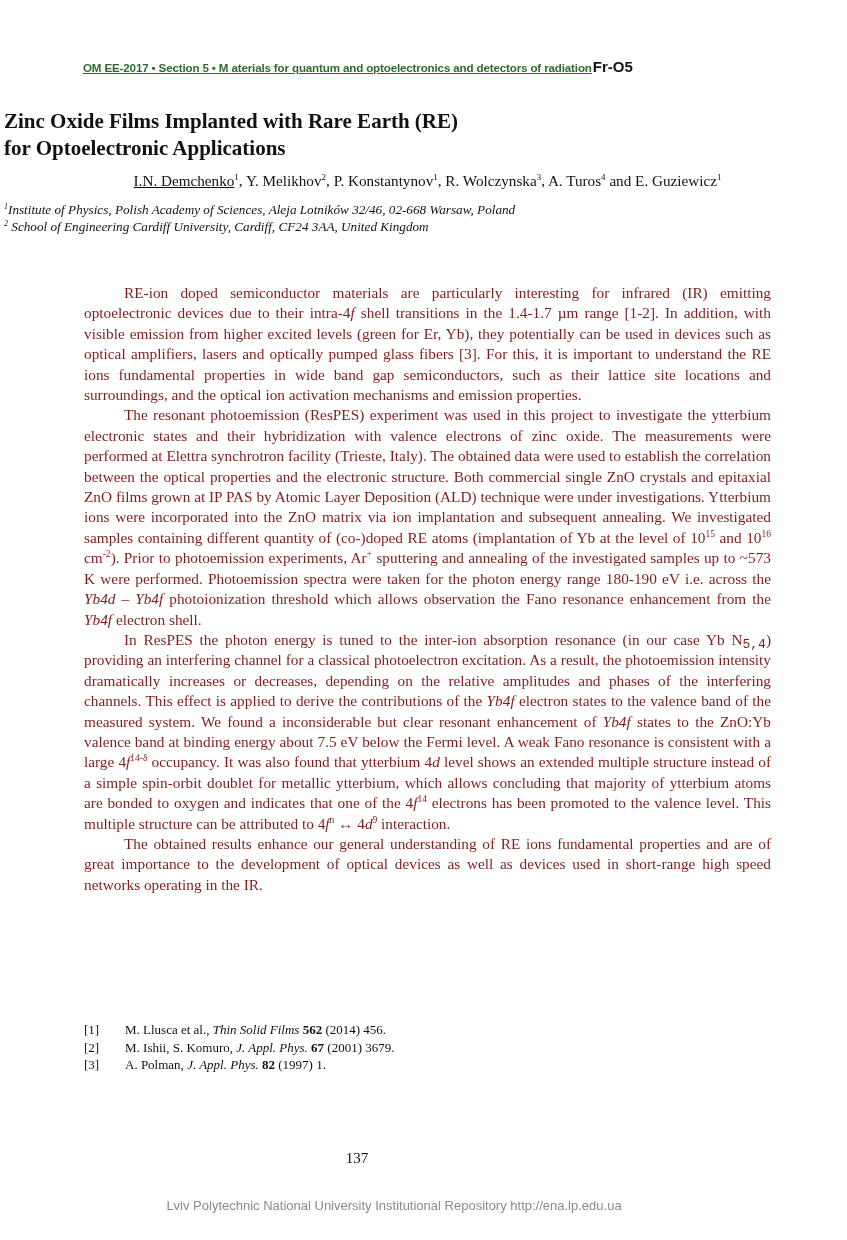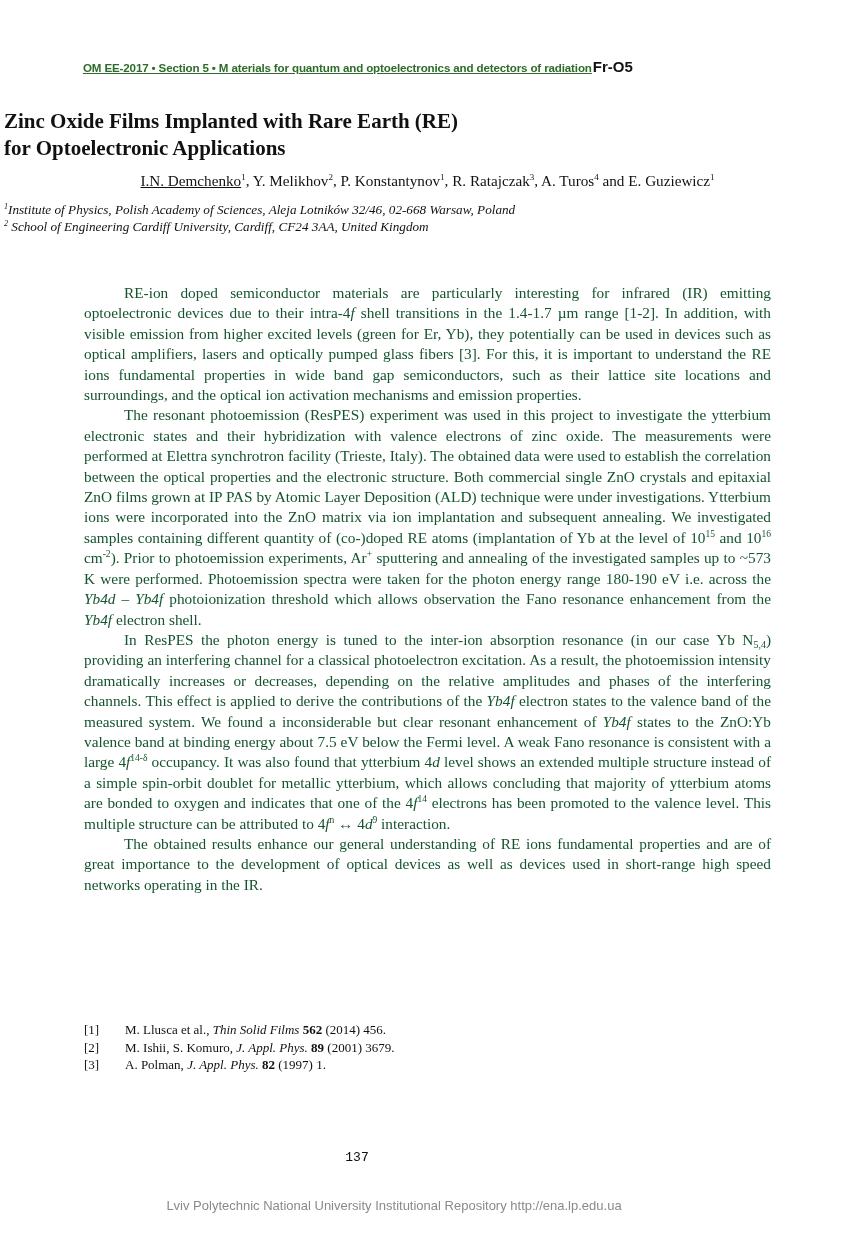--- a/index.html
+++ b/index.html
@@ -37,44 +37,44 @@
   .affils {
     position: absolute; left: 0; top: 201px; width: 847px; 
     font-family: "Liberation Serif", serif; font-style: italic;
     font-size: 13.2px; line-height: 17px; color: #111;
   }
   .affils sup { font-size: 8px; vertical-align: 5px; line-height: 0; }
 
   .body-text {
     position: absolute; left: 80px; top: 283px; width: 687px;
     font-family: "Liberation Serif", serif; font-size: 15.3px;
-    line-height: 20.4px; color: #14532d; text-align: justify;
+    line-height: 20.4px; color: #7f1d1d; text-align: justify;
   }
   .body-text p { margin: 0; text-indent: 40px; }
   .body-text sup { font-size: 9.5px; vertical-align: 6px; line-height: 0; }
-  .body-text sub { font-size: 10px; vertical-align: -3px; line-height: 0; }
+  .body-text sub { font-size: 13px; vertical-align: -3px; line-height: 0; font-family: Liberation Mono, monospace; }
   .body-text i { font-style: italic; }
 
   .ack {
     font-size: 13px; line-height: 17px; text-indent: 0 !important; margin-top: 0;
   }
   .ack b { font-weight: bold; }
 
   .refs {
     position: absolute; left: 80px; top: 1021px; width: 600px;
     font-family: "Liberation Serif", serif; font-size: 13px; line-height: 17.5px; color: #111;
   }
   .ref-row { display: flex; }
   .ref-num { width: 41px; flex: none; }
   .ref-row b { font-weight: bold; }
   .ref-row i { font-style: italic; }
 
   .page-number {
     position: absolute; left: 0; top: 1150px; width: 706px; text-align: center;
-    font-family: Liberation Mono, monospace; font-size: 13px; color: #111;
+    font-family: Liberation Serif, serif; font-size: 15px; color: #111;
   }
   .footer {
     position: absolute; left: 0; top: 1198px; width: 780px; text-align: center;
     font-family: "Liberation Sans", sans-serif; font-size: 13px; color: #8a8a8a;
   }
 </style>
 </head>
 <body>
 
 <div class="page">
@@ -82,21 +82,21 @@
   <div class="running-header">
     <span class="hdr-left">OM EE-2017 •  Section 5 •  M aterials for quantum and optoelectronics and detectors of radiation</span><span class="hdr-right">Fr-O5</span>
   </div>
 
   <div class="title">
     <div>Zinc Oxide Films Implanted with Rare Earth (RE)</div>
     <div>for Optoelectronic Applications</div>
   </div>
 
   <div class="authors">
-    <span class="presenting">I.N. Demchenko</span><sup>1</sup><span>, </span><span>Y. Melikhov</span><sup>2</sup><span>, </span><span>P. Konstantynov</span><sup>1</sup><span>, </span><span>R. Ratajczak</span><sup>3</sup><span>, </span><span>A. Turos</span><sup>4</sup><span> and </span><span>E. Guziewicz</span><sup>1</sup>
+    <span class="presenting">I.N. Demchenko</span><sup>1</sup><span>, </span><span>Y. Melikhov</span><sup>2</sup><span>, </span><span>P. Konstantynov</span><sup>1</sup><span>, </span><span>R. Wolczynska</span><sup>3</sup><span>, </span><span>A. Turos</span><sup>4</sup><span> and </span><span>E. Guziewicz</span><sup>1</sup>
   </div>
 
   <div class="affils">
     <div><sup>1</sup><span>Institute of Physics, Polish Academy of Sciences, Aleja Lotników 32/46, 02-668 Warsaw, Poland</span></div>
     <div><sup>2</sup><span> School of Engineering Cardiff University, Cardiff, CF24 3AA, United Kingdom</span></div>
   </div>
 
   <div class="body-text">
     <p><span>RE-ion doped semiconductor materials are particularly interesting for infrared (IR) emitting optoelectronic devices due to their intra-4</span><i>f</i><span> shell transitions in the 1.4-1.7 µm range [1-2]. In addition, with visible emission from higher excited levels (green for Er, Yb), they potentially can be used in devices such as optical amplifiers, lasers and optically pumped glass fibers [3]. For this, it is important to understand the RE ions fundamental properties in wide band gap semiconductors, such as their lattice site locations and surroundings, and the optical ion activation mechanisms and emission properties.</span></p>
 
@@ -108,21 +108,21 @@
 
   </div>
 
   <div class="refs">
     <div class="ref-row">
       <span class="ref-num">[1]</span>
       <span><span>M. Llusca et al., </span><i>Thin Solid Films</i> <b>562</b><span> (2014) 456.</span></span>
     </div>
     <div class="ref-row">
       <span class="ref-num">[2]</span>
-      <span><span>M. Ishii, S. Komuro, </span><i>J. Appl. Phys.</i> <b>89</b><span> (2001) 3679.</span></span>
+      <span><span>M. Ishii, S. Komuro, </span><i>J. Appl. Phys.</i> <b>67</b><span> (2001) 3679.</span></span>
     </div>
     <div class="ref-row">
       <span class="ref-num">[3]</span>
       <span><span>A. Polman, </span><i>J. Appl. Phys.</i> <b>82</b><span> (1997) 1.</span></span>
     </div>
   </div>
 
   <div class="page-number">137</div>
   <div class="footer">Lviv Polytechnic National University Institutional Repository http://ena.lp.edu.ua</div>
 </div>

